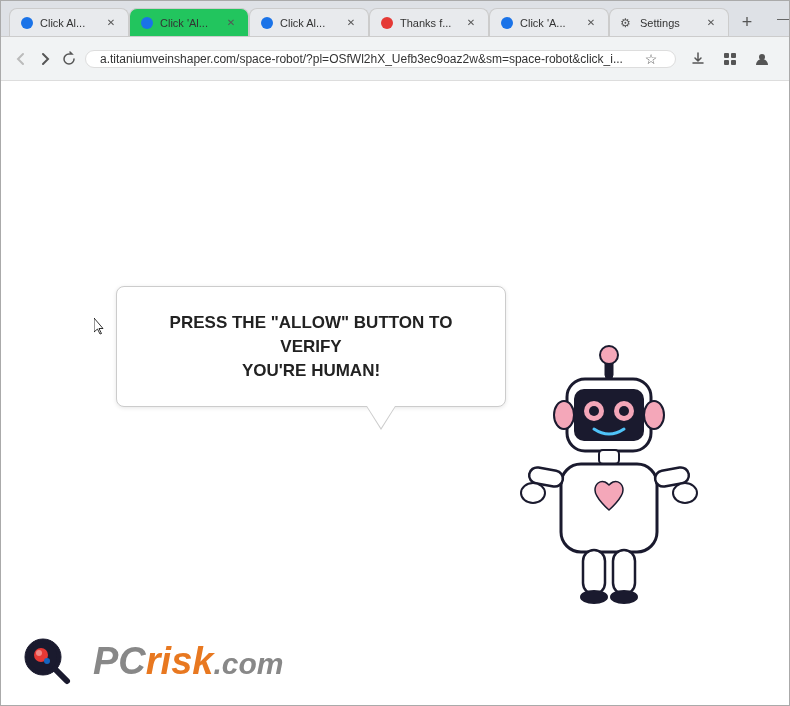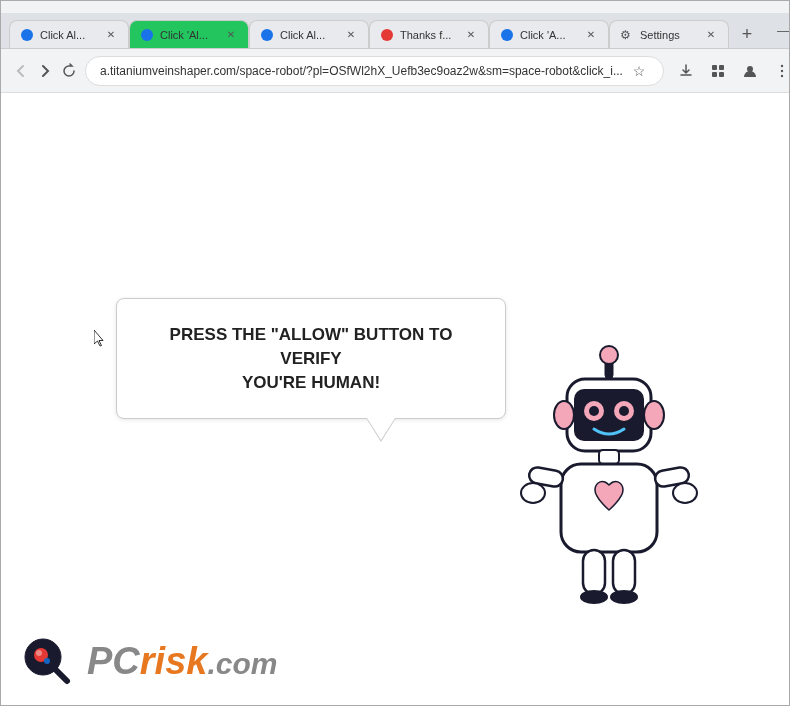--- a/index.html
+++ b/index.html
@@ -17,21 +17,20 @@
 
     
     .title-bar {
       height: 36px;
       background: #dee1e6;
       display: flex;
       align-items: center;
       padding: 0 8px;
       gap: 4px;
       border-bottom: 1px solid #ccc;
-      margin-top: 12px;
     }
 
     .tab-strip {
       display: flex;
       align-items: flex-end;
       gap: 0;
       flex: 1;
       height: 100%;
     }
 
@@ -136,30 +135,30 @@
       justify-content: center;
       border-radius: 50%;
       cursor: pointer;
       color: #555;
       font-size: 14px;
     }
     .nav-btn.disabled { color: #bbb; cursor: default; }
 
     .address-input {
       flex: 1;
-      height: 30px;
+      height: 18px;
       border-radius: 20px;
       border: 1px solid #ddd;
       background: #fff;
       padding: 0 14px;
       font-size: 12px;
       color: #333;
       display: flex;
       align-items: center;
-      gap: 6px;
+      gap: 18px;
     }
 
     .address-text {
       flex: 1;
       font-size: 12px;
       color: #333;
       white-space: nowrap;
       overflow: hidden;
       text-overflow: ellipsis;
     }
@@ -263,21 +262,21 @@
       height: 280px;
     }
 
     
     .pcrisk-logo {
       position: absolute;
       bottom: 18px;
       left: 20px;
       display: flex;
       align-items: center;
-      gap: 14px;
+      gap: 20px;
     }
 
     .pcrisk-icon {
       width: 52px;
       height: 52px;
     }
 
     
     .cursor {
       position: absolute;

